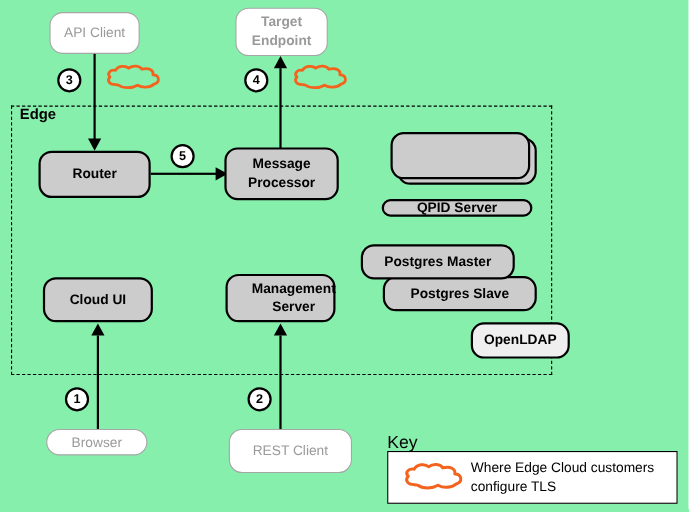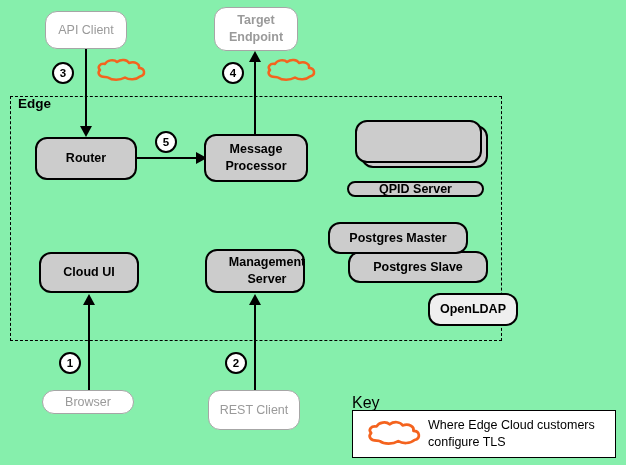--- a/index.html
+++ b/index.html
@@ -232,21 +232,21 @@
   <div class="node ghost" style="left:42px; top:390px; width:92px; height:24px;">
     <span class="label">Browser</span>
   </div>
 
   <div class="conn vline" style="left:254px; top:305px; height:87px;"></div>
   <div class="arrow up" style="left:249px; top:294px;"></div>
   <div class="step" style="left:225px; top:352px;">
     <span>2</span>
   </div>
 
-  <div class="node ghost" style="left:208px; top:390px; width:92px; height:40px;">
+  <div class="node ghost" style="left:208px; top:390px; width:112px; height:40px;">
     <span class="label">REST Client</span>
   </div>
 
   <div id="key-label" style="left:352px; top:394px;">Key</div>
 
   <div id="key-box" style="left:352px; top:410px; width:264px; height:48px;"></div>
 
   <div class="cloud" style="left:366px; top:420px; width:58px; height:26px;">
     <svg width="58" height="26" viewBox="0 0 104 48" xmlns="http://www.w3.org/2000/svg">
       <path d="M18 38 C6 38 2 30 8 24 C2 18 8 10 18 12 C22 4 36 2 42 8 C50 2 62 3 66 10 C78 6 88 12 86 20 C98 20 100 34 88 37 C80 44 66 44 58 39 C48 45 32 45 24 39 C22 38 20 38 18 38 Z" fill="none" stroke="#f4631e" stroke-width="5" stroke-linejoin="round"></path>

